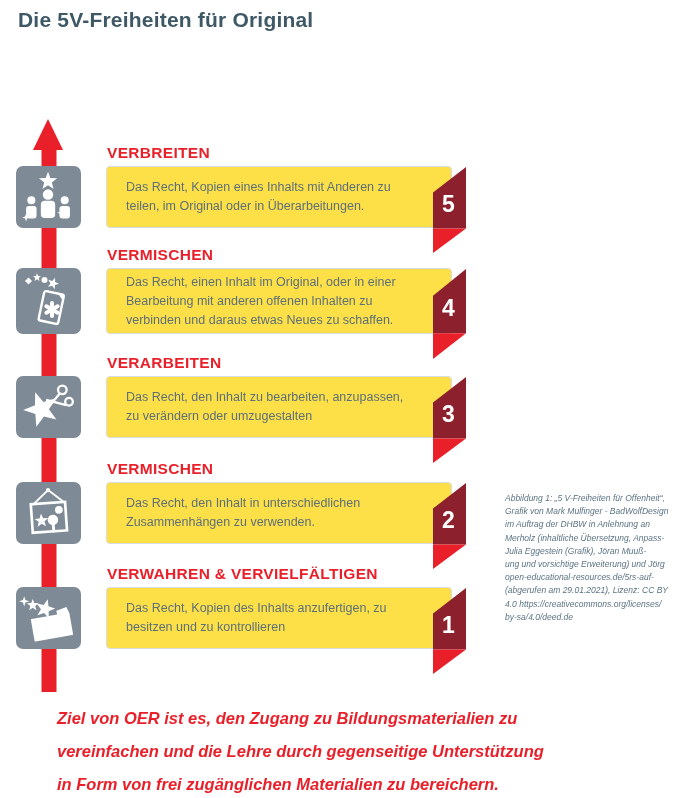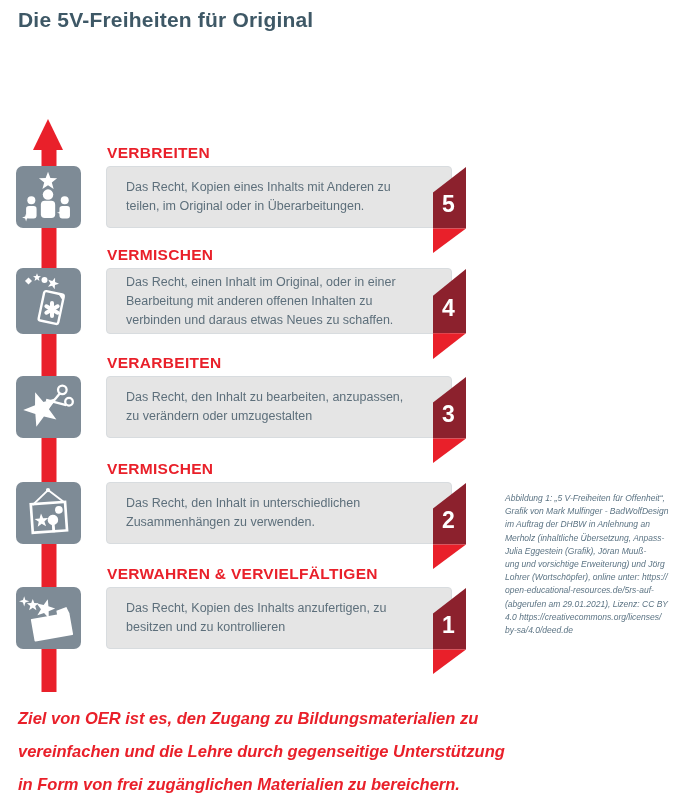--- a/index.html
+++ b/index.html
@@ -25,21 +25,21 @@
     font-size:15.5px;font-weight:bold;color:#E9202A;letter-spacing:.3px;
   }
   .icon-box{
     position:absolute;left:16px;top:22px;width:65px;
     height:var(--box-h,62px);
     background:#7E8B96;border-radius:7px;
   }
   .icon-box svg{display:block;width:65px;height:100%;}
   .desc-box{
     position:absolute;left:106px;top:22px;width:346px;height:var(--box-h,62px);
-    background:#e5e5e5;border:1px solid #D8DCDF;border-radius:4px;
+    background:#fde047;border:1px solid #D8DCDF;border-radius:4px;
     box-sizing:border-box;display:flex;align-items:center;
   }
   .desc{
     margin:0;padding:0 42px 0 19px;font-size:12.5px;line-height:19px;color:#5D6F7B;
   }
   .badge{
     position:absolute;left:433px;top:23px;width:33px;
     height:calc(var(--box-h,62px) + 24px);
   }
   .badge svg{display:block;width:100%;height:100%;}
@@ -50,20 +50,21 @@
   .caption{position:absolute;left:505px;top:492px;width:168px;}
   .caption-line{
     font-size:8.5px;font-style:italic;color:#5C7484;line-height:13.2px;
     white-space:nowrap;
   }
   
   .footer{position:absolute;left:18px;top:702px;width:640px;}
   .footer-line{
     font-size:16.5px;font-style:italic;font-weight:bold;color:#E9202A;line-height:33px;
     white-space:nowrap;
+    margin-left:39px;
   }
   .white{fill:#ffffff;}
   .wline{stroke:#ffffff;fill:none;}
 </style>
 </head>
 <body>
 
 <div id="stage">
 
   <svg width="0" height="0" style="position:absolute">
@@ -214,21 +215,20 @@
     </div>
   </div>
 
   <div class="caption">
     <div class="caption-line">Abbildung 1: „5 V-Freiheiten für Offenheit“,</div>
     <div class="caption-line">Grafik von Mark Mulfinger - BadWolfDesign</div>
     <div class="caption-line">im Auftrag der DHBW in Anlehnung an</div>
     <div class="caption-line">Merholz (inhaltliche Übersetzung, Anpass-</div>
     <div class="caption-line">Julia Eggestein (Grafik), Jöran Muuß-</div>
     <div class="caption-line">ung und vorsichtige Erweiterung) und Jörg</div>
-    <div class="caption-line">Lohrer (Wortschöpfer), online unter: https://</div>
     <div class="caption-line">open-educational-resources.de/5rs-auf-</div>
     <div class="caption-line">(abgerufen am 29.01.2021), Lizenz: CC BY</div>
     <div class="caption-line">4.0 https://creativecommons.org/licenses/</div>
     <div class="caption-line">by-sa/4.0/deed.de</div>
   </div>
 
   <div class="footer">
     <div class="footer-line">Ziel von OER ist es, den Zugang zu Bildungsmaterialien zu</div>
     <div class="footer-line">vereinfachen und die Lehre durch gegenseitige Unterstützung</div>
     <div class="footer-line">in Form von frei zugänglichen Materialien zu bereichern.</div>

